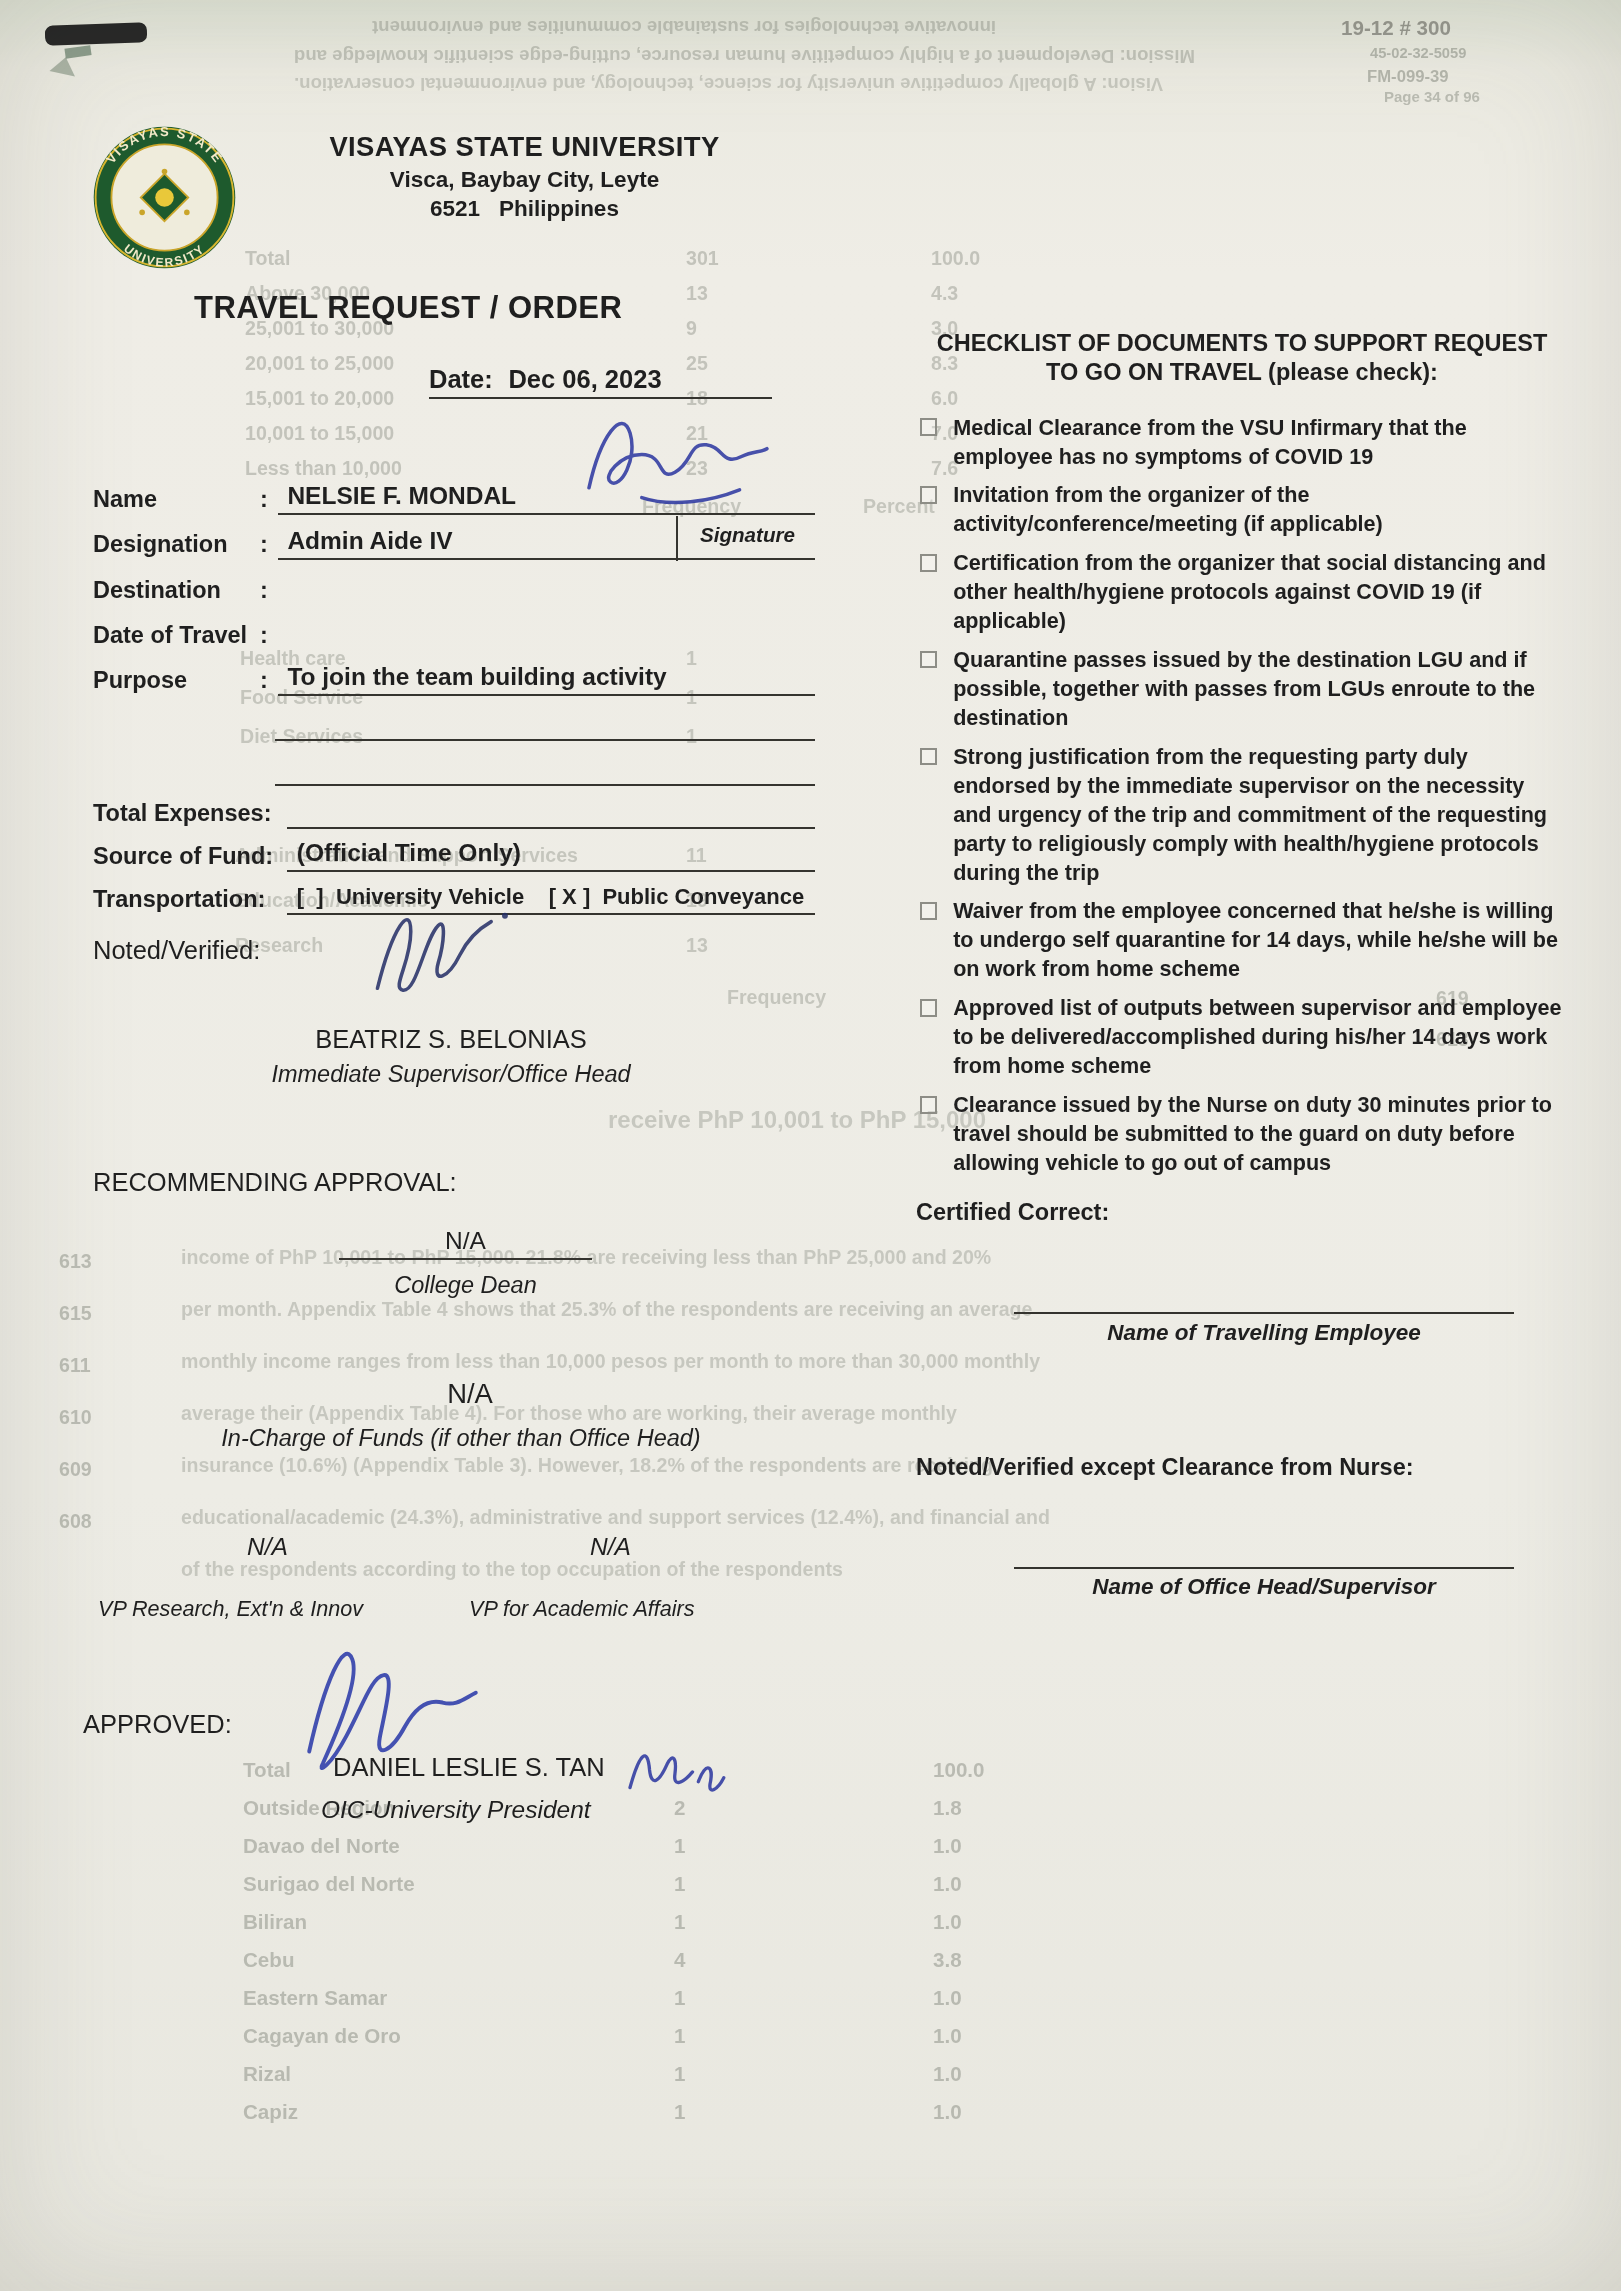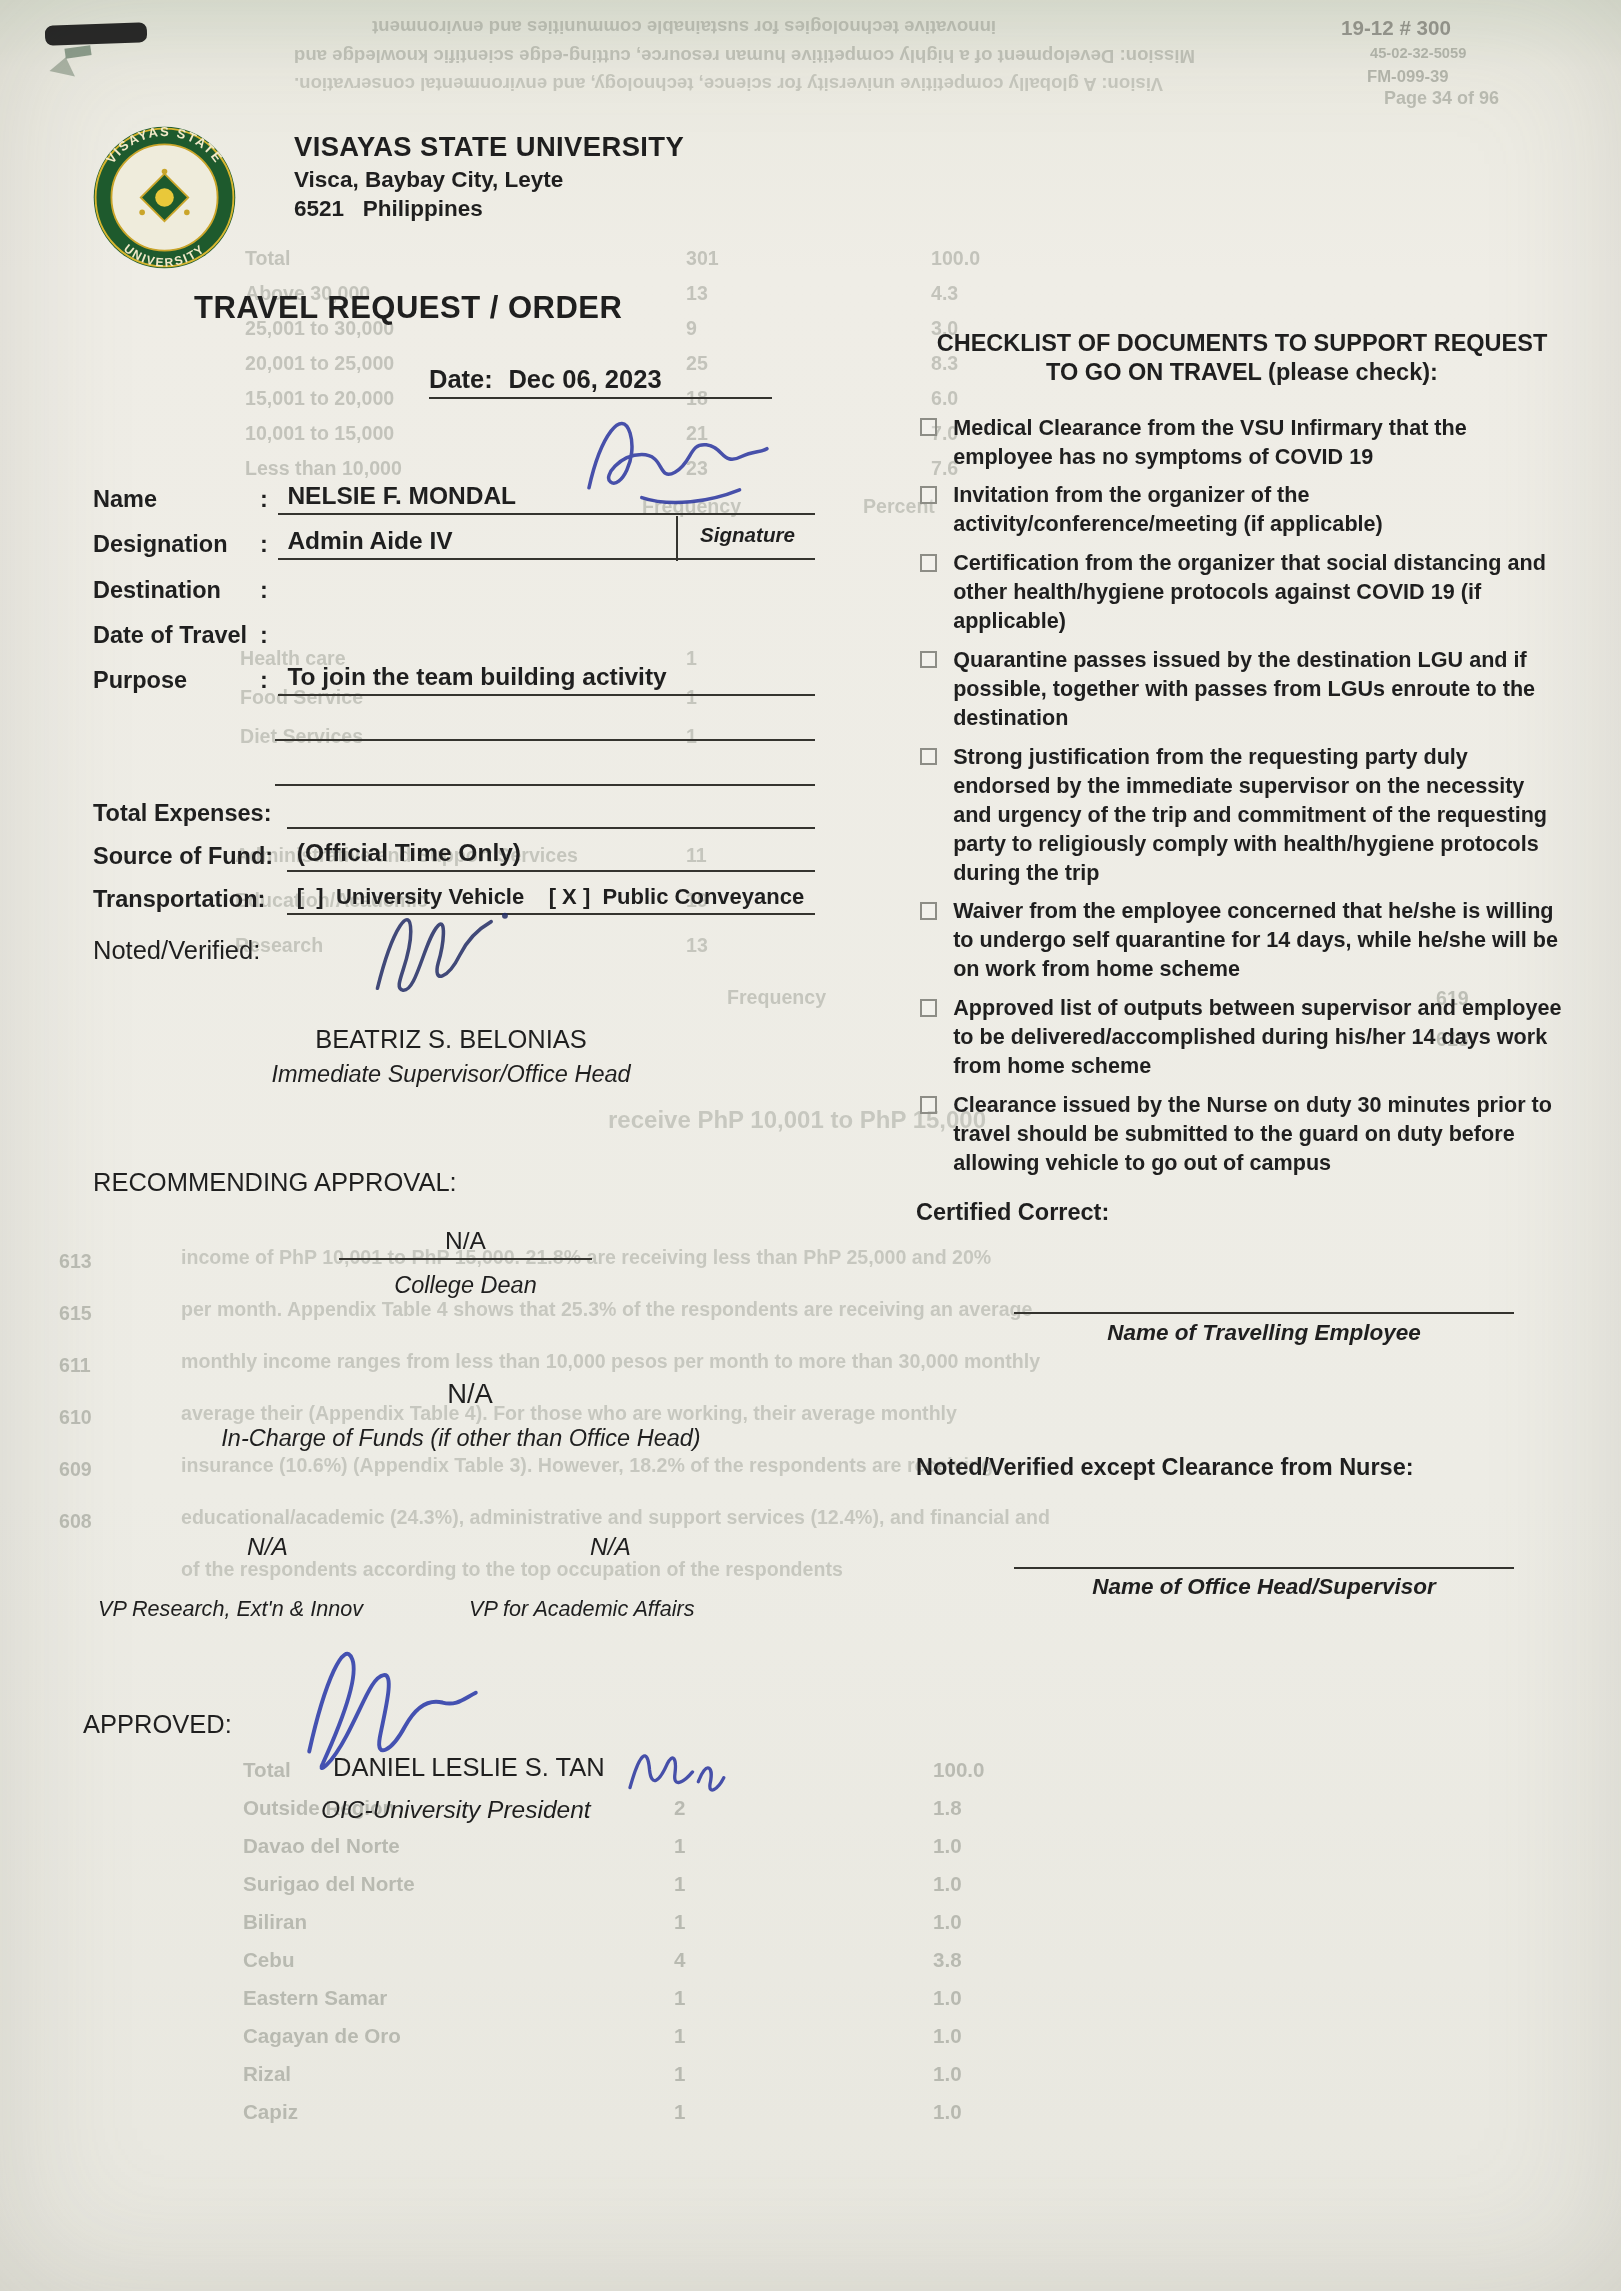--- a/index.html
+++ b/index.html
@@ -9,21 +9,21 @@
     box-shadow:inset 0 0 137px rgba(115,115,98,.20);}
   .page *{box-sizing:border-box;}
 
   
   .bleed{position:absolute;font-weight:bold;color:#70756a;white-space:pre-line;pointer-events:none;}
   .bleed.flip{transform:rotate(180deg);}
   .artifact{position:absolute;}
 
   
   .logo{position:absolute;left:90px;top:123px;}
-  .hdr{position:absolute;left:294px;width:461px;font-weight:bold;}
+  .hdr{position:absolute;left:294px;width:461px;text-align:center;font-weight:bold;}
   .hdr-name{top:131px;font-size:27.4px;letter-spacing:0.4px;}
   .hdr-a1{top:167px;font-size:22.5px;}
   .hdr-a2{top:196px;font-size:22.5px;white-space:pre;}
 
   
   .title{position:absolute;left:194px;top:290px;font-size:31px;font-weight:bold;letter-spacing:0.5px;}
   .dateline{position:absolute;left:429px;top:365px;width:343px;display:flex;gap:15.7px;align-items:flex-end;
     border-bottom:2.5px solid #34332e;padding-bottom:2.9px;font-size:25.5px;font-weight:bold;}
   .frow{position:absolute;left:93px;width:722px;height:39px;display:flex;align-items:flex-end;}
   .flabel{flex:0 0 167px;font-size:23.5px;font-weight:bold;padding-bottom:2px;}
@@ -72,21 +72,21 @@
 
 <div class="page">
 
   <div>
     <div class="bleed flip" style="left:372px;top:15.7px;font-size:18.6px;opacity:.34">innovative technologies for sustainable communities and environment</div>
     <div class="bleed flip" style="left:294px;top:45px;font-size:18.6px;opacity:.34">Mission:    Development of a highly competitive human resource, cutting-edge scientific knowledge and</div>
     <div class="bleed flip" style="left:294px;top:73px;font-size:18.6px;opacity:.30">Vision:    A globally competitive university for science, technology, and environmental conservation.</div>
     <div class="bleed" style="left:1341px;top:15.7px;font-size:20.6px;opacity:.55;color:#55554e">19-12 # 300</div>
     <div class="bleed" style="left:1370px;top:45px;font-size:14.7px;opacity:.45">45-02-32-5059</div>
     <div class="bleed" style="left:1367px;top:67px;font-size:16.7px;opacity:.45">FM-099-39</div>
-    <div class="bleed" style="left:1384px;top:88px;font-size:18px;opacity:.40">Page 34 of 96</div>
+    <div class="bleed" style="left:1384px;top:88px;font-size:15px;opacity:.40">Page 34 of 96</div>
     <div class="bleed" style="left:245px;top:241px;font-size:19.6px;line-height:35px;opacity:.34">Total
 Above 30,000
 25,001 to 30,000
 20,001 to 25,000
 15,001 to 20,000
 10,001 to 15,000
 Less than 10,000</div>
     <div class="bleed" style="left:686px;top:241px;font-size:19.6px;line-height:35px;opacity:.34">301
 13
 9

